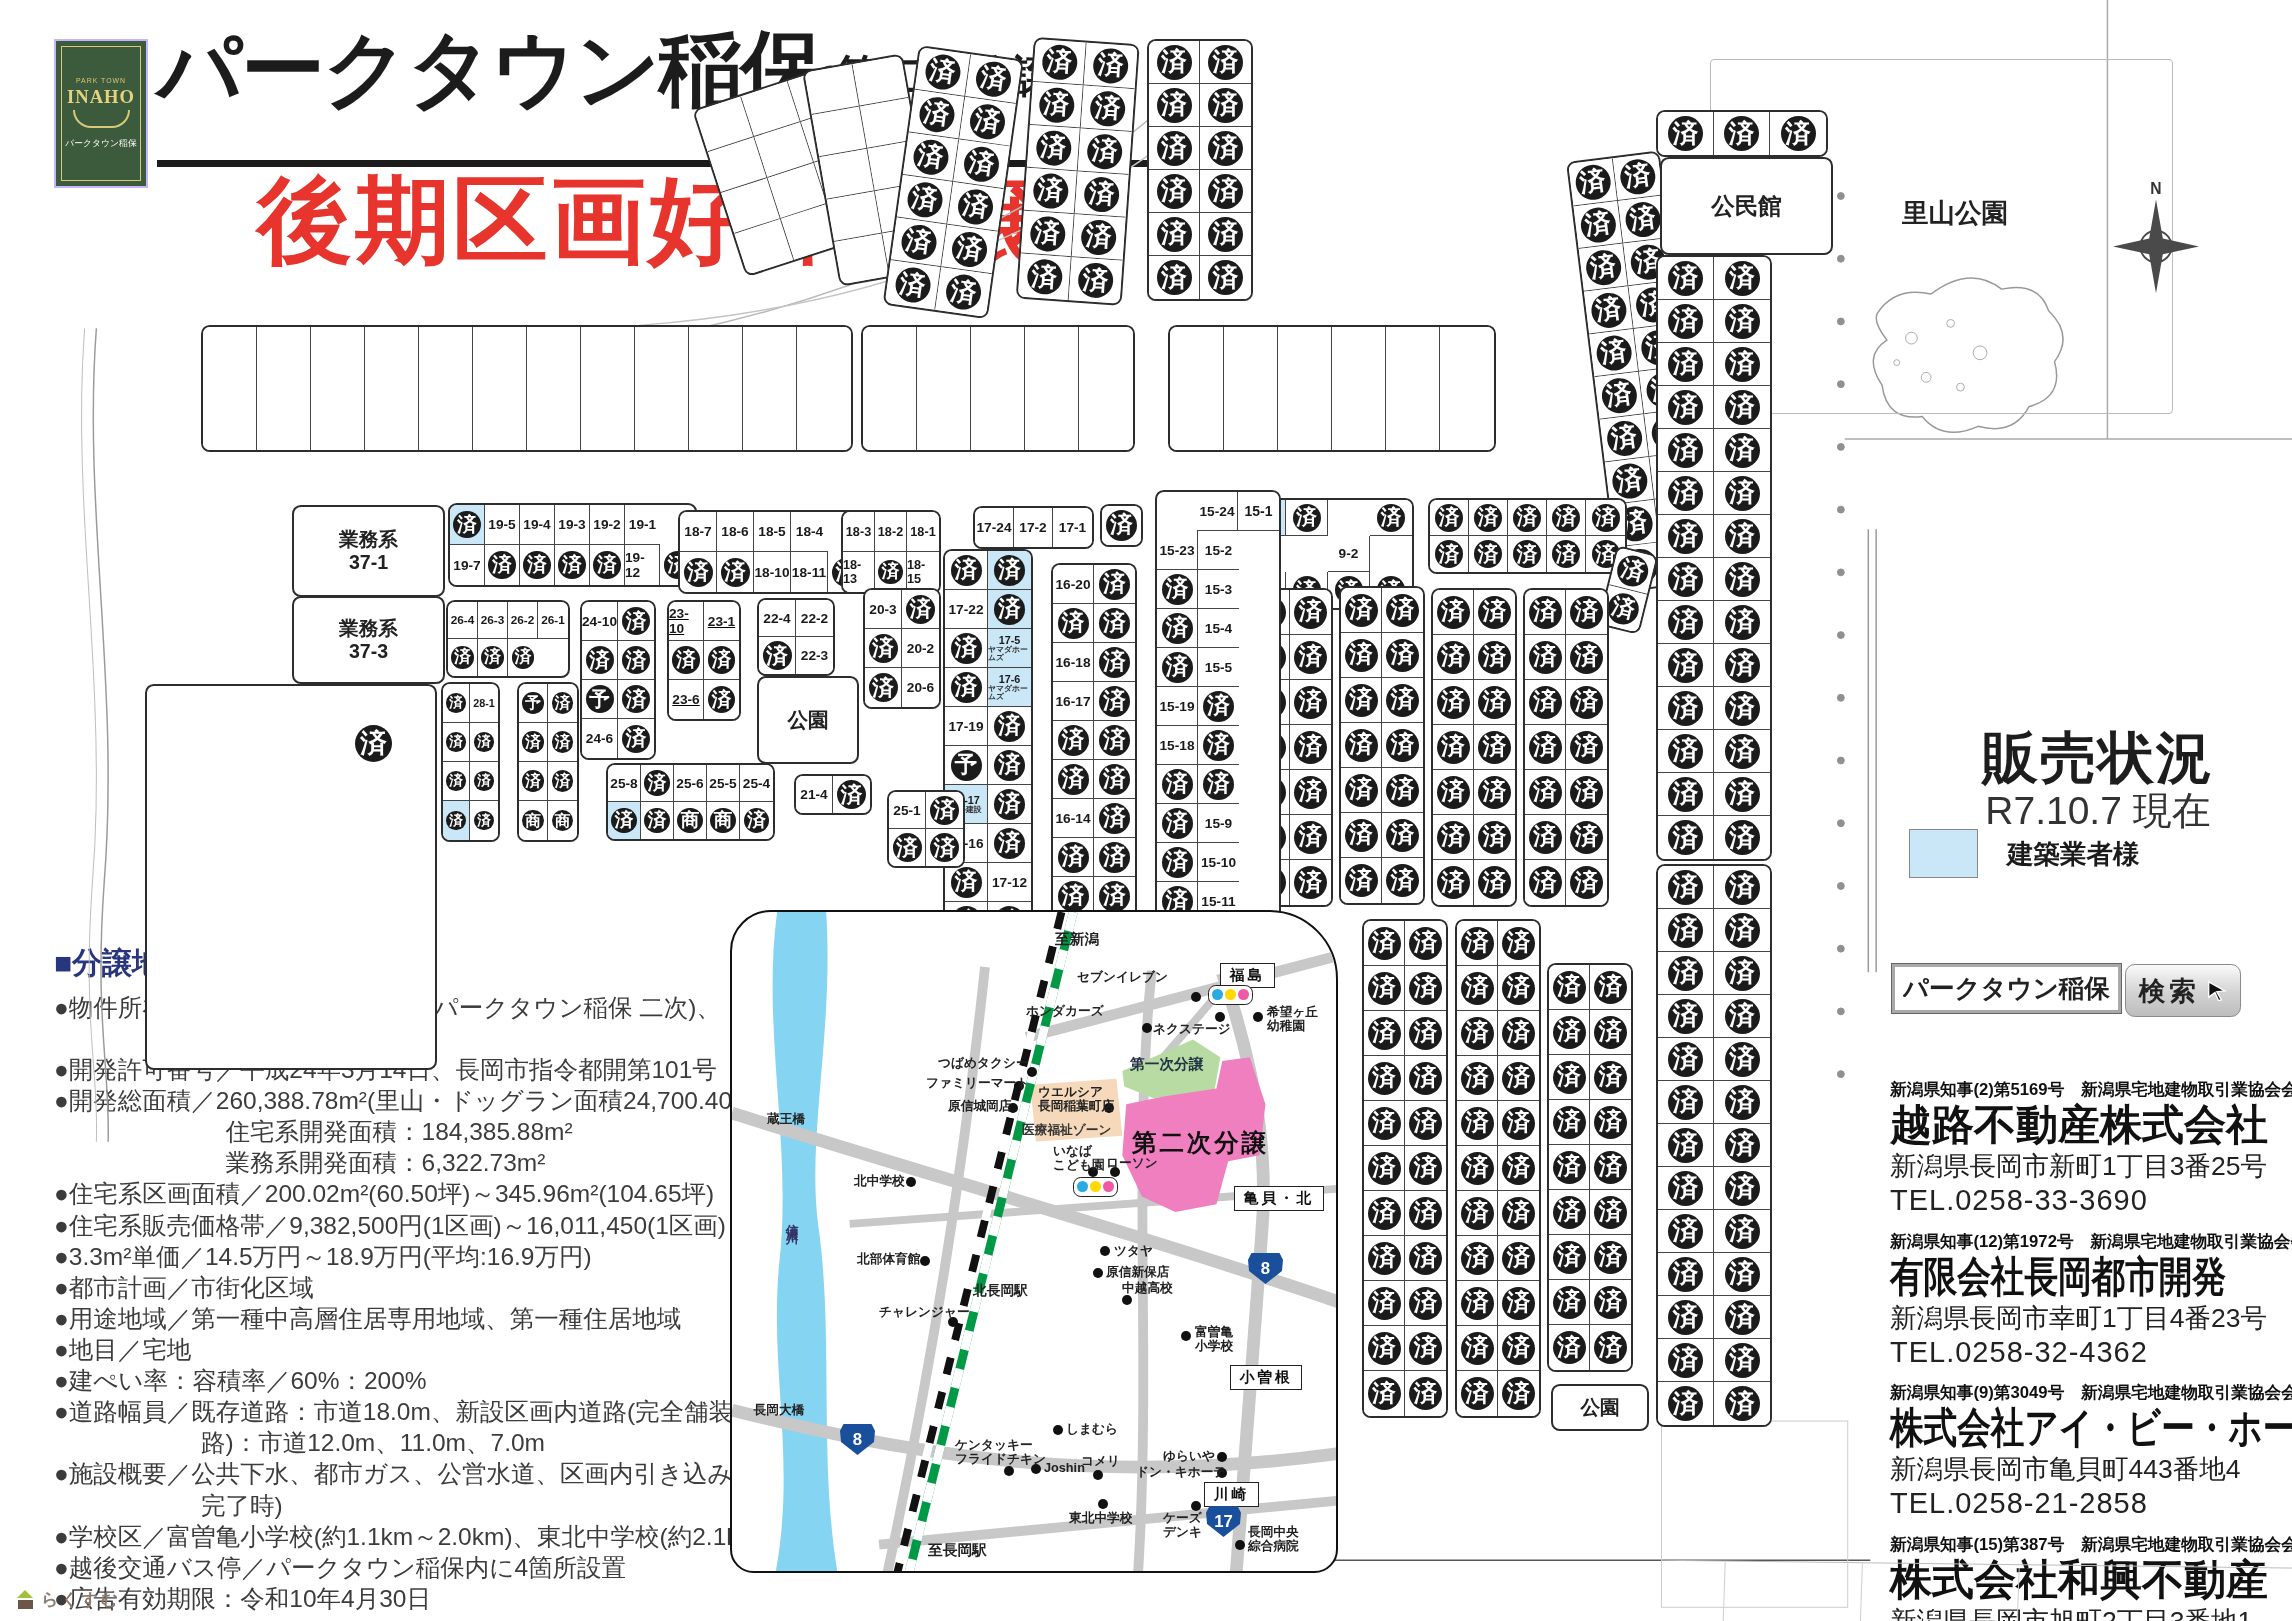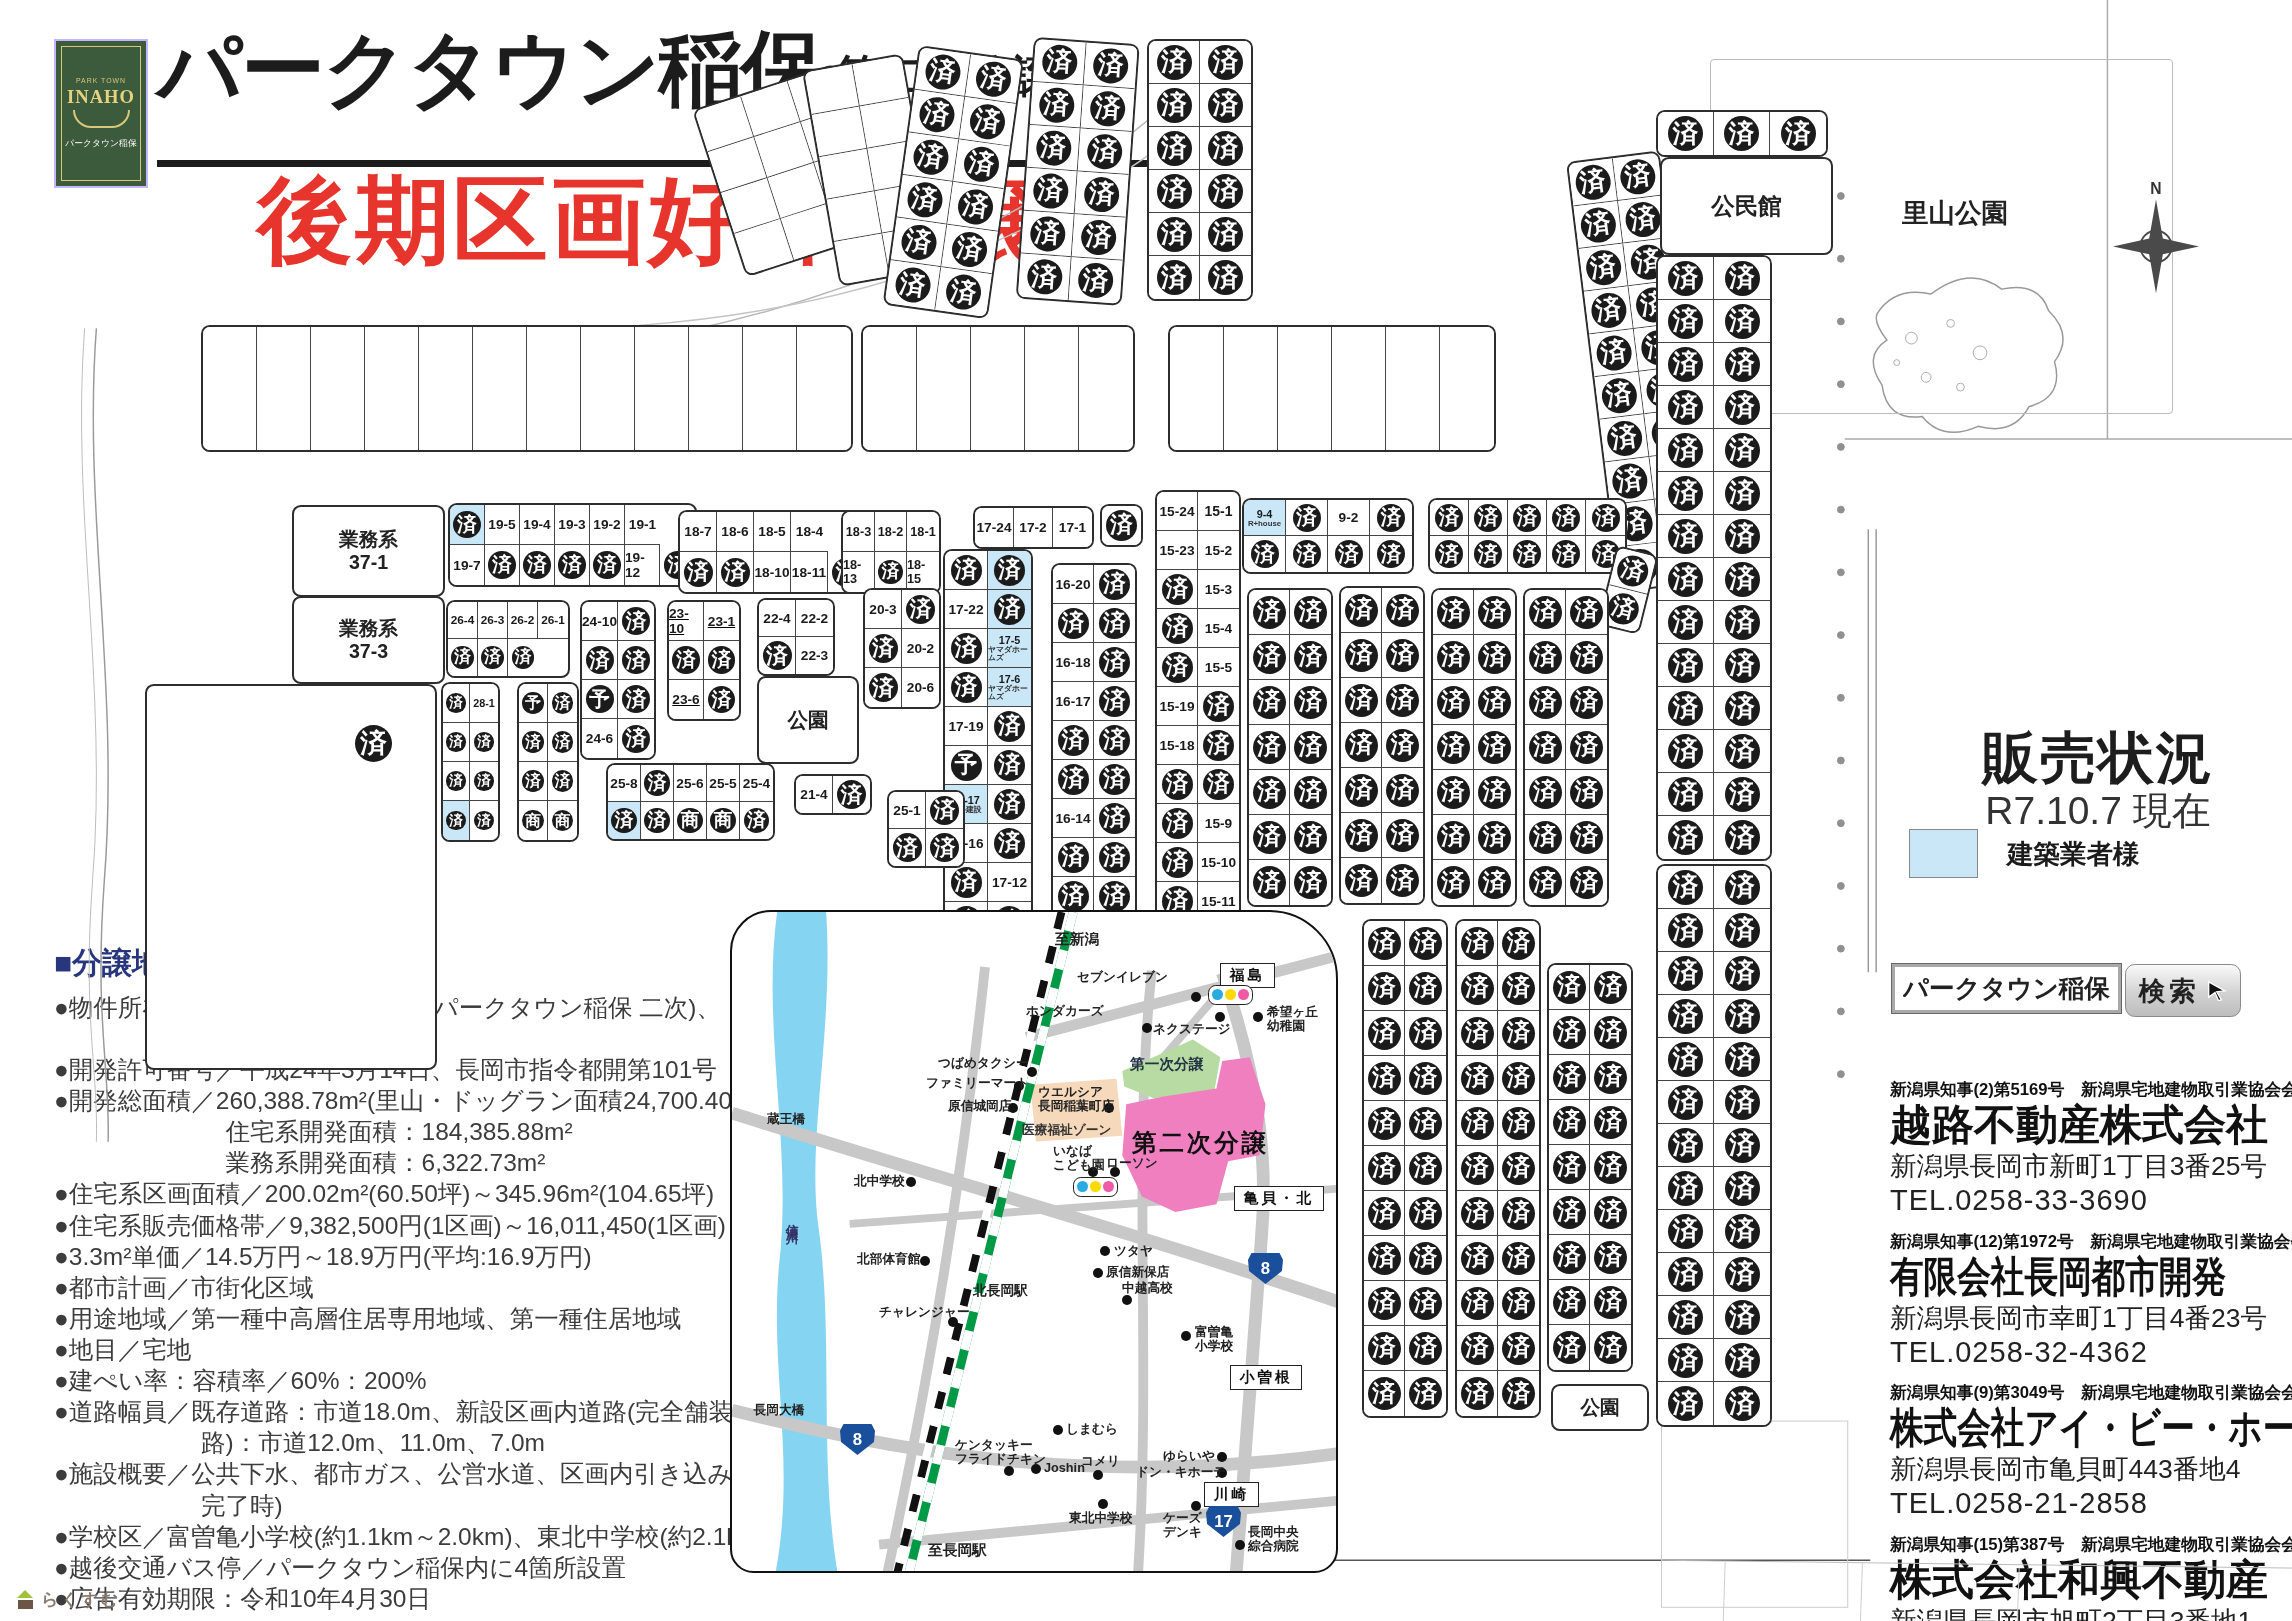--- a/index.html
+++ b/index.html
@@ -766,21 +766,21 @@
       </div>
       <div class="blk" style="left: 1242px; top: 498px;">
         <div class="brow">
           <div class="cell blue" style="width: 42px; height: 36px;">
             <div style="font-size: 10.8px;">9-4</div>
             <div class="sub">R+house</div>
           </div>
           <div class="cell" style="width: 42px; height: 36px;">
             <div class="stamp" style="height: 28px; width: 28px; font-size: 20.6px;">済</div>
           </div>
-          <div class="cell" style="width: 42px; height: 36px; font-size: 13.7px;">9-2</div>
+          <div class="cell" style="width: 42px; height: 36px; font-size: 13.7px; margin-top: 36px;">9-2</div>
           <div class="cell" style="width: 42px; height: 36px;">
             <div class="stamp" style="height: 28px; width: 28px; font-size: 20.6px;">済</div>
           </div>
         </div>
         <div class="brow">
           <div class="cell" style="width: 42px; height: 36px;">
             <div class="stamp" style="height: 28px; width: 28px; font-size: 20.6px;">済</div>
           </div>
           <div class="cell" style="width: 42px; height: 36px;">
             <div class="stamp" style="height: 28px; width: 28px; font-size: 20.6px;">済</div>
@@ -1553,21 +1553,21 @@
           <div class="cell" style="width: 41px; height: 39px;">
             <div class="stamp" style="height: 31px; width: 31px; font-size: 22.5px;">済</div>
           </div>
           <div class="cell" style="width: 41px; height: 39px;">
             <div class="stamp" style="height: 31px; width: 31px; font-size: 22.5px;">済</div>
           </div>
         </div>
       </div>
       <div class="blk" style="left: 1155px; top: 490px;">
         <div class="brow">
-          <div class="cell" style="width: 41px; height: 39px; font-size: 13.7px;">15-24</div>
+          <div class="cell" style="width: 41px; height: 39px; font-size: 13.7px; margin-left: 40px;">15-24</div>
           <div class="cell" style="width: 41px; height: 39px; font-size: 14px;">15-1</div>
         </div>
         <div class="brow">
           <div class="cell" style="width: 41px; height: 39px; font-size: 13.7px;">15-23</div>
           <div class="cell" style="width: 41px; height: 39px; font-size: 13.7px;">15-2</div>
         </div>
         <div class="brow">
           <div class="cell" style="width: 41px; height: 39px;">
             <div class="stamp" style="height: 31px; width: 31px; font-size: 22.5px;">済</div>
           </div>

